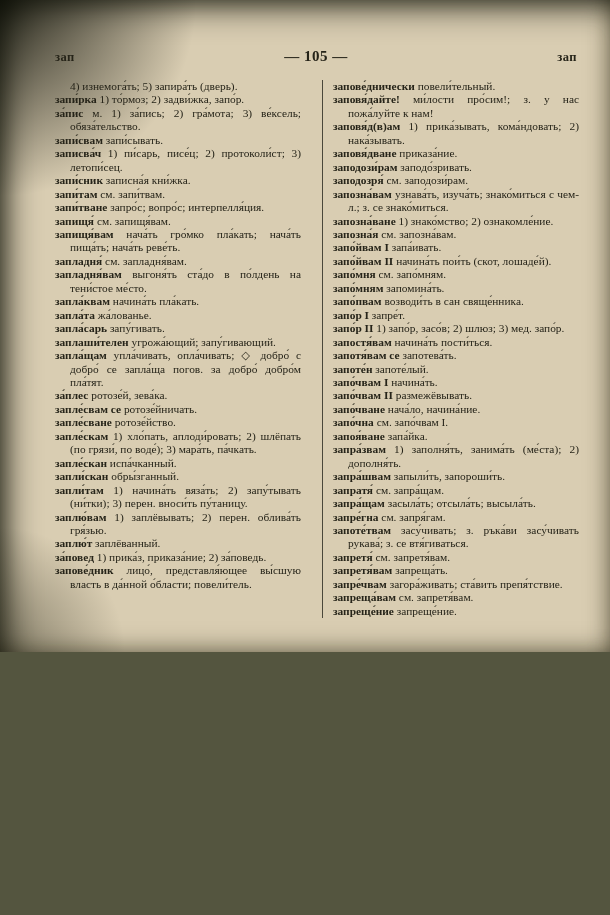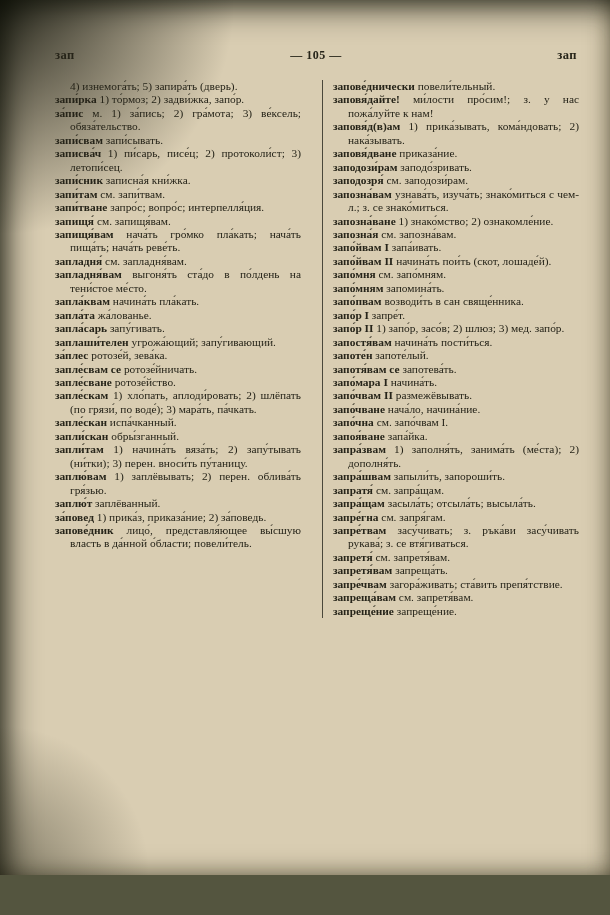--- a/index.html
+++ b/index.html
@@ -4,21 +4,21 @@
 <style>
   html,body{margin:0;padding:0;}
   body{
     width:610px;height:915px;
     background:#54553f;
     font-family:"Liberation Serif", serif;
     overflow:hidden;
   }
   .page{
     position:relative;
-    width:610px;height:875px;
+    width:610px;height:652px;
     background:#d9cdb2;
     color:#262419;
     box-shadow:
       inset 22px 0 34px -18px rgba(18,20,10,0.95),
       inset 0 22px 34px -18px rgba(18,20,10,0.9),
       inset -14px 0 26px -16px rgba(70,64,36,0.6),
       inset 0 -16px 26px -16px rgba(70,64,36,0.5);
     overflow:hidden;
   }
   .page::before{
@@ -29,21 +29,21 @@
     pointer-events:none;
   }
   .header{
     position:absolute;
     top:48px;left:55px;width:522px;
     display:flex;align-items:baseline;
     font-weight:bold;font-size:12.5px;
     letter-spacing:0.5px;
   }
   .guide-left{flex:0 0 auto;}
-  .page-number{flex:1 1 auto;text-align:center;font-size:12px;}
+  .page-number{flex:1 1 auto;text-align:center;font-size:15px;}
   .guide-right{flex:0 0 auto;}
   .columns{
     position:absolute;
     top:80px;left:55px;width:524px;
     display:flex;
     gap:12px;
   }
   .col{
     width:50%;
     font-size:11.4px;
@@ -80,20 +80,21 @@
         <p class="entry"><span class="head">запи́там </span><span>см. запи́твам.</span></p>
         <p class="entry"><span class="head">запи́тване </span><span>запро́с; вопро́с; интерпелля́ция.</span></p>
         <p class="entry"><span class="head">запищя́ </span><span>см. запищя́вам.</span></p>
         <p class="entry"><span class="head">запищя́вам </span><span>нача́ть гро́мко пла́кать; нача́ть пища́ть; нача́ть реве́ть.</span></p>
         <p class="entry"><span class="head">запладня́ </span><span>см. запладня́вам.</span></p>
         <p class="entry"><span class="head">запладня́вам </span><span>выгоня́ть ста́до в по́лдень на тени́стое ме́сто.</span></p>
         <p class="entry"><span class="head">запла́квам </span><span>начина́ть пла́кать.</span></p>
         <p class="entry"><span class="head">запла́та </span><span>жа́лованье.</span></p>
         <p class="entry"><span class="head">запла́сарь </span><span>запу́гивать.</span></p>
         <p class="entry"><span class="head">заплаши́телен </span><span>угрожа́ющий; запу́гивающий.</span></p>
+        <p class="entry"><span class="head">запла́щам </span><span>упла́чивать, опла́чивать; ◇ добро́ с добро́ се запла́ща погов. за добро́ добро́м пла́тят.</span></p>
         <p class="entry"><span class="head">за́плес </span><span>ротозе́й, зева́ка.</span></p>
         <p class="entry"><span class="head">запле́свам се </span><span>ротозе́йничать.</span></p>
         <p class="entry"><span class="head">запле́сване </span><span>ротозе́йство.</span></p>
         <p class="entry"><span class="head">запле́скам </span><span>1) хло́пать, аплоди́ровать; 2) шлёпать (по грязи́, по воде́); 3) мара́ть, па́чкать.</span></p>
         <p class="entry"><span class="head">запле́скан </span><span>испа́чканный.</span></p>
         <p class="entry"><span class="head">запли́скан </span><span>обры́зганный.</span></p>
         <p class="entry"><span class="head">запли́там </span><span>1) начина́ть вяза́ть; 2) запу́тывать (ни́тки); 3) перен. вноси́ть пу́таницу.</span></p>
         <p class="entry"><span class="head">заплю́вам </span><span>1) заплёвывать; 2) перен. облива́ть гря́зью.</span></p>
         <p class="entry"><span class="head">заплю́т </span><span>заплёванный.</span></p>
         <p class="entry"><span class="head">за́повед </span><span>1) прика́з, приказа́ние; 2) за́поведь.</span></p>
@@ -110,33 +111,33 @@
         <p class="entry"><span class="head">запозна́ване </span><span>1) знако́мство; 2) ознакомле́ние.</span></p>
         <p class="entry"><span class="head">запозна́я </span><span>см. запозна́вам.</span></p>
         <p class="entry"><span class="head">запо́йвам I </span><span>запа́ивать.</span></p>
         <p class="entry"><span class="head">запо́йвам II </span><span>начина́ть пои́ть (скот, лошаде́й).</span></p>
         <p class="entry"><span class="head">запо́мня </span><span>см. запо́мням.</span></p>
         <p class="entry"><span class="head">запо́мням </span><span>запомина́ть.</span></p>
         <p class="entry"><span class="head">запо́пвам </span><span>возводи́ть в сан свяще́нника.</span></p>
         <p class="entry"><span class="head">запо́р I </span><span>запре́т.</span></p>
         <p class="entry"><span class="head">запо́р II </span><span>1) запо́р, засо́в; 2) шлюз; 3) мед. запо́р.</span></p>
         <p class="entry"><span class="head">запостя́вам </span><span>начина́ть пости́ться.</span></p>
+        <p class="entry"><span class="head">запотя́вам се </span><span>запотева́ть.</span></p>
         <p class="entry"><span class="head">запоте́н </span><span>запоте́лый.</span></p>
-        <p class="entry"><span class="head">запотя́вам се </span><span>запотева́ть.</span></p>
-        <p class="entry"><span class="head">запо́мара I </span><span>начина́ть.</span></p>
+        <p class="entry"><span class="head">запо́чвам I </span><span>начина́ть.</span></p>
         <p class="entry"><span class="head">запо́чвам II </span><span>размежёвывать.</span></p>
         <p class="entry"><span class="head">запо́чване </span><span>нача́ло, начина́ние.</span></p>
         <p class="entry"><span class="head">запо́чна </span><span>см. запо́чвам I.</span></p>
         <p class="entry"><span class="head">запоя́ване </span><span>запа́йка.</span></p>
         <p class="entry"><span class="head">запра́звам </span><span>1) заполня́ть, занима́ть (ме́ста); 2) дополня́ть.</span></p>
         <p class="entry"><span class="head">запра́швам </span><span>запыли́ть, запороши́ть.</span></p>
         <p class="entry"><span class="head">запратя́ </span><span>см. запра́щам.</span></p>
         <p class="entry"><span class="head">запра́щам </span><span>засыла́ть; отсыла́ть; высыла́ть.</span></p>
         <p class="entry"><span class="head">запре́гна </span><span>см. запря́гам.</span></p>
-        <p class="entry"><span class="head">запре́твам </span><span>засу́чивать; з. ръка́ви засу́чивать рукава́; з. се втя́гиваться.</span></p>
+        <p class="entry"><span class="head">запоте́твам </span><span>засу́чивать; з. ръка́ви засу́чивать рукава́; з. се втя́гиваться.</span></p>
         <p class="entry"><span class="head">запретя́ </span><span>см. запретя́вам.</span></p>
         <p class="entry"><span class="head">запретя́вам </span><span>запреща́ть.</span></p>
         <p class="entry"><span class="head">запре́чвам </span><span>загора́живать; ста́вить препя́тствие.</span></p>
         <p class="entry"><span class="head">запреща́вам </span><span>см. запретя́вам.</span></p>
         <p class="entry"><span class="head">запреще́ние </span><span>запреще́ние.</span></p>
       </div>
   </div>
 </div>
 
 </body></html>

